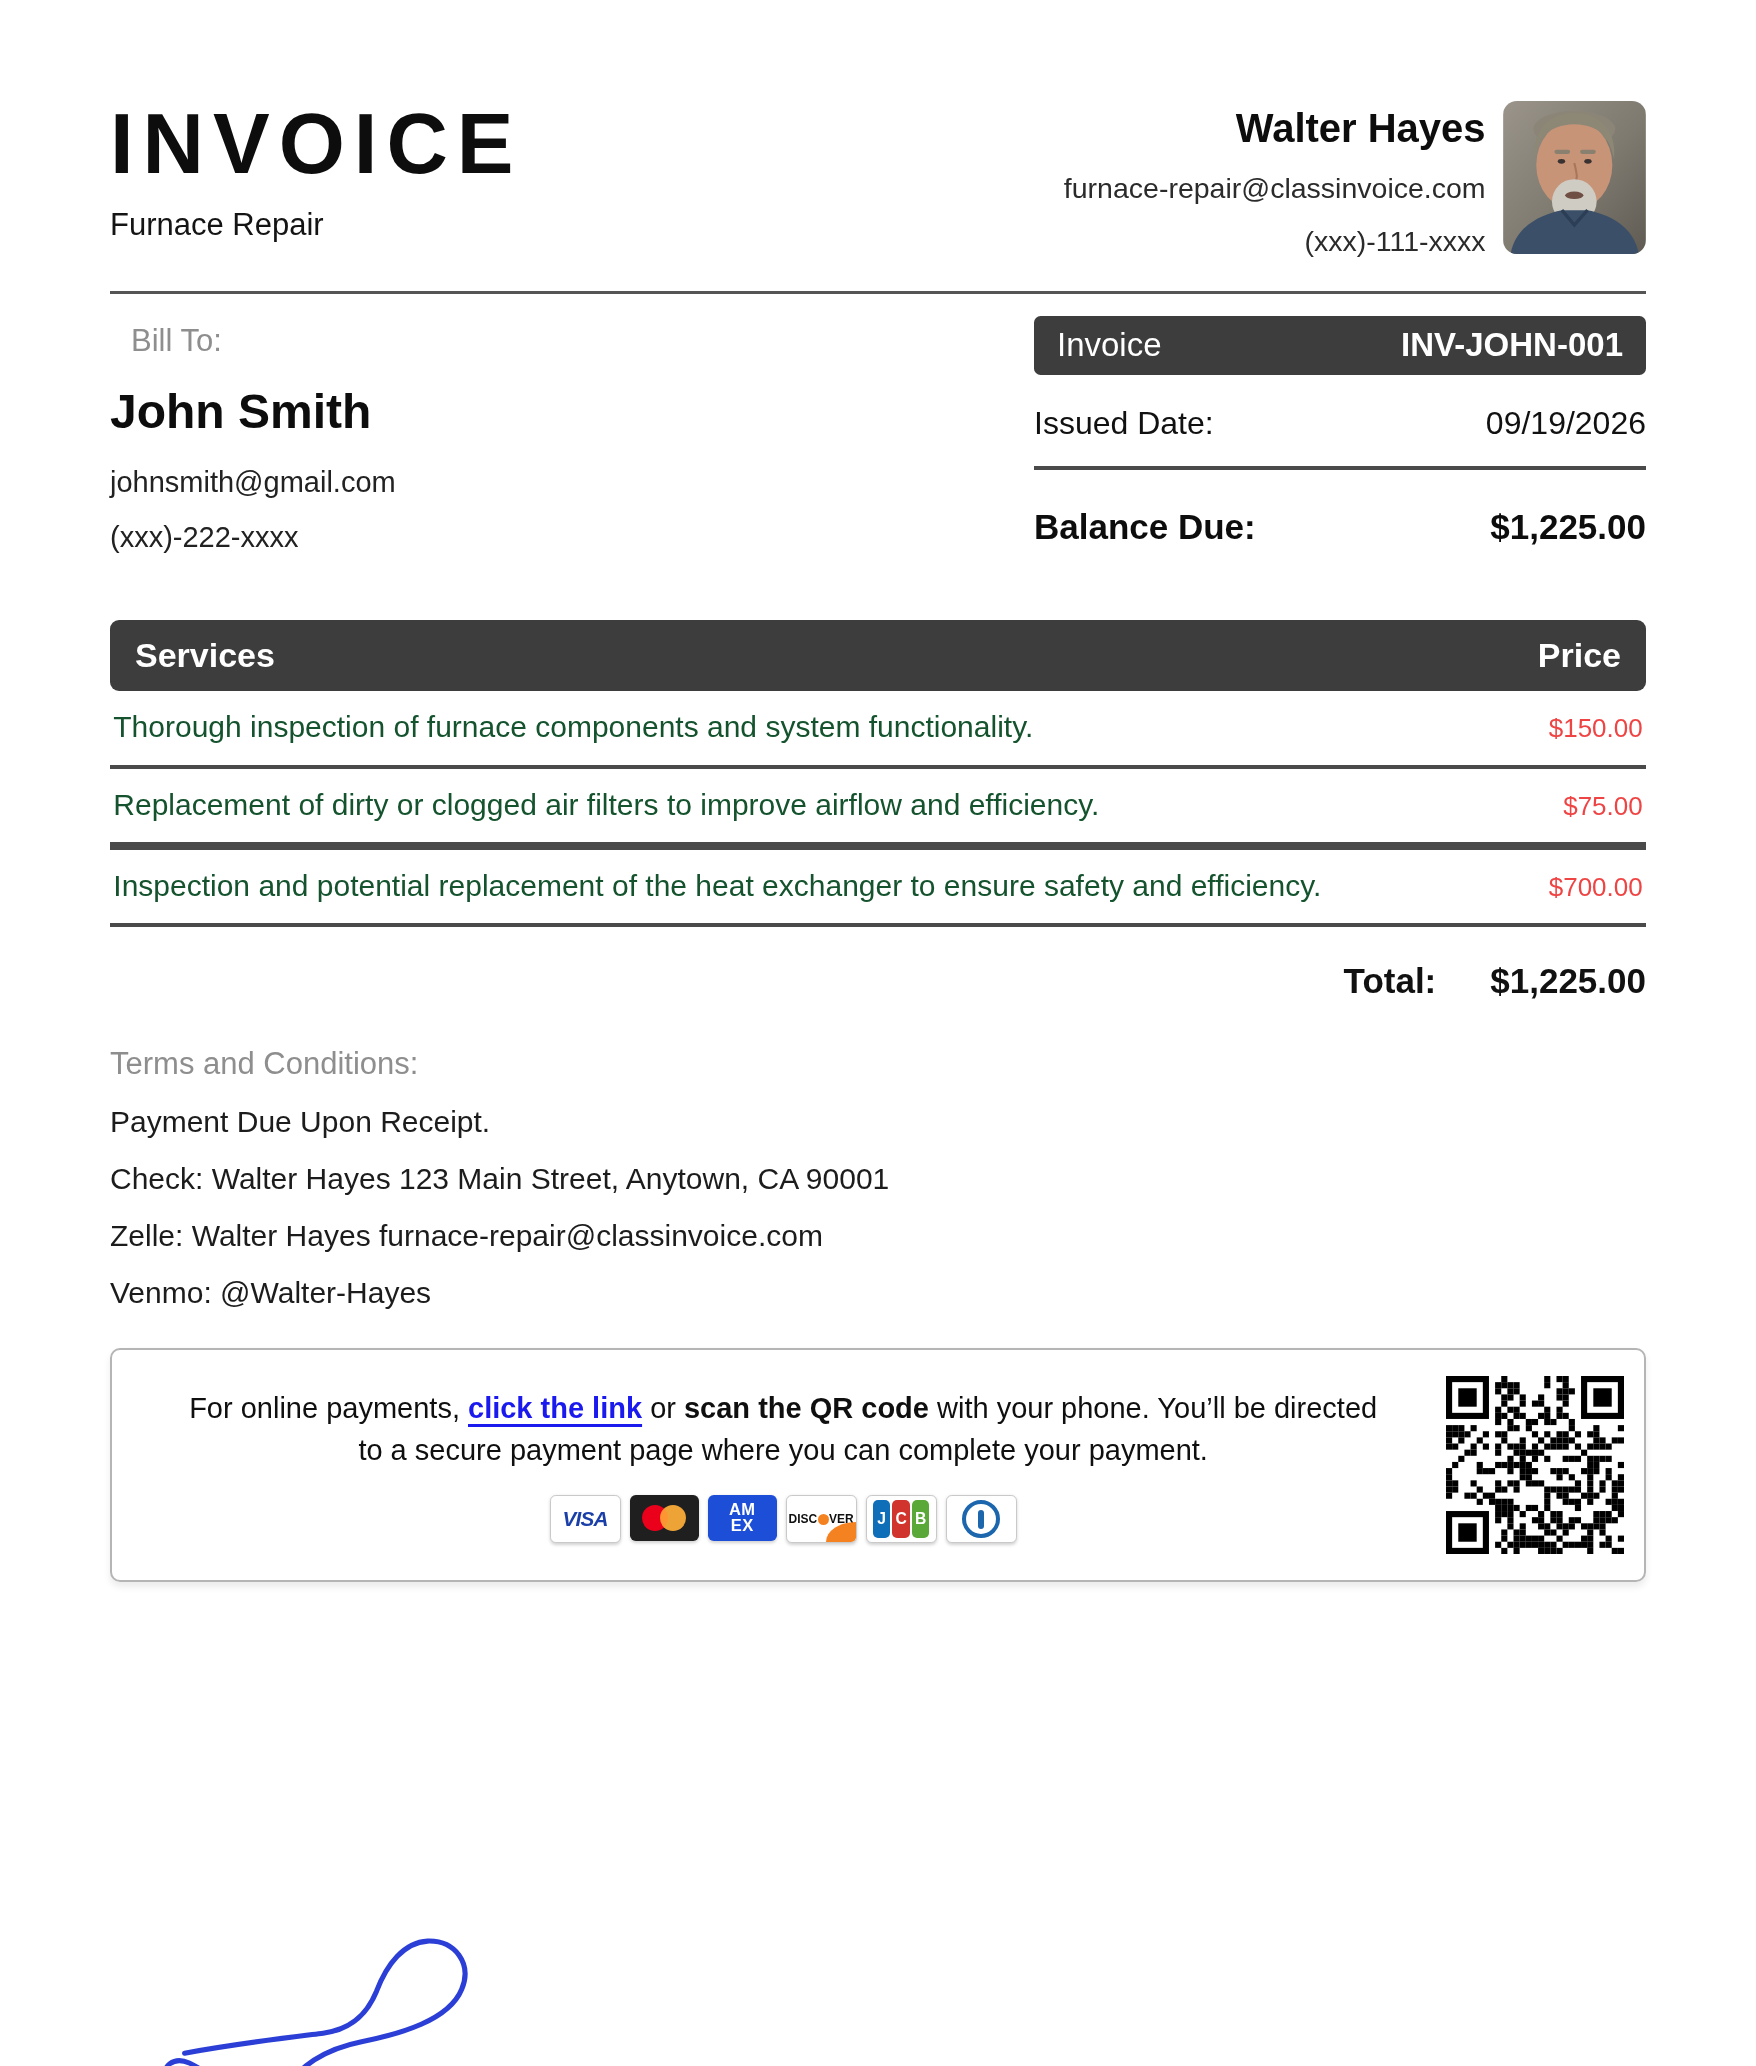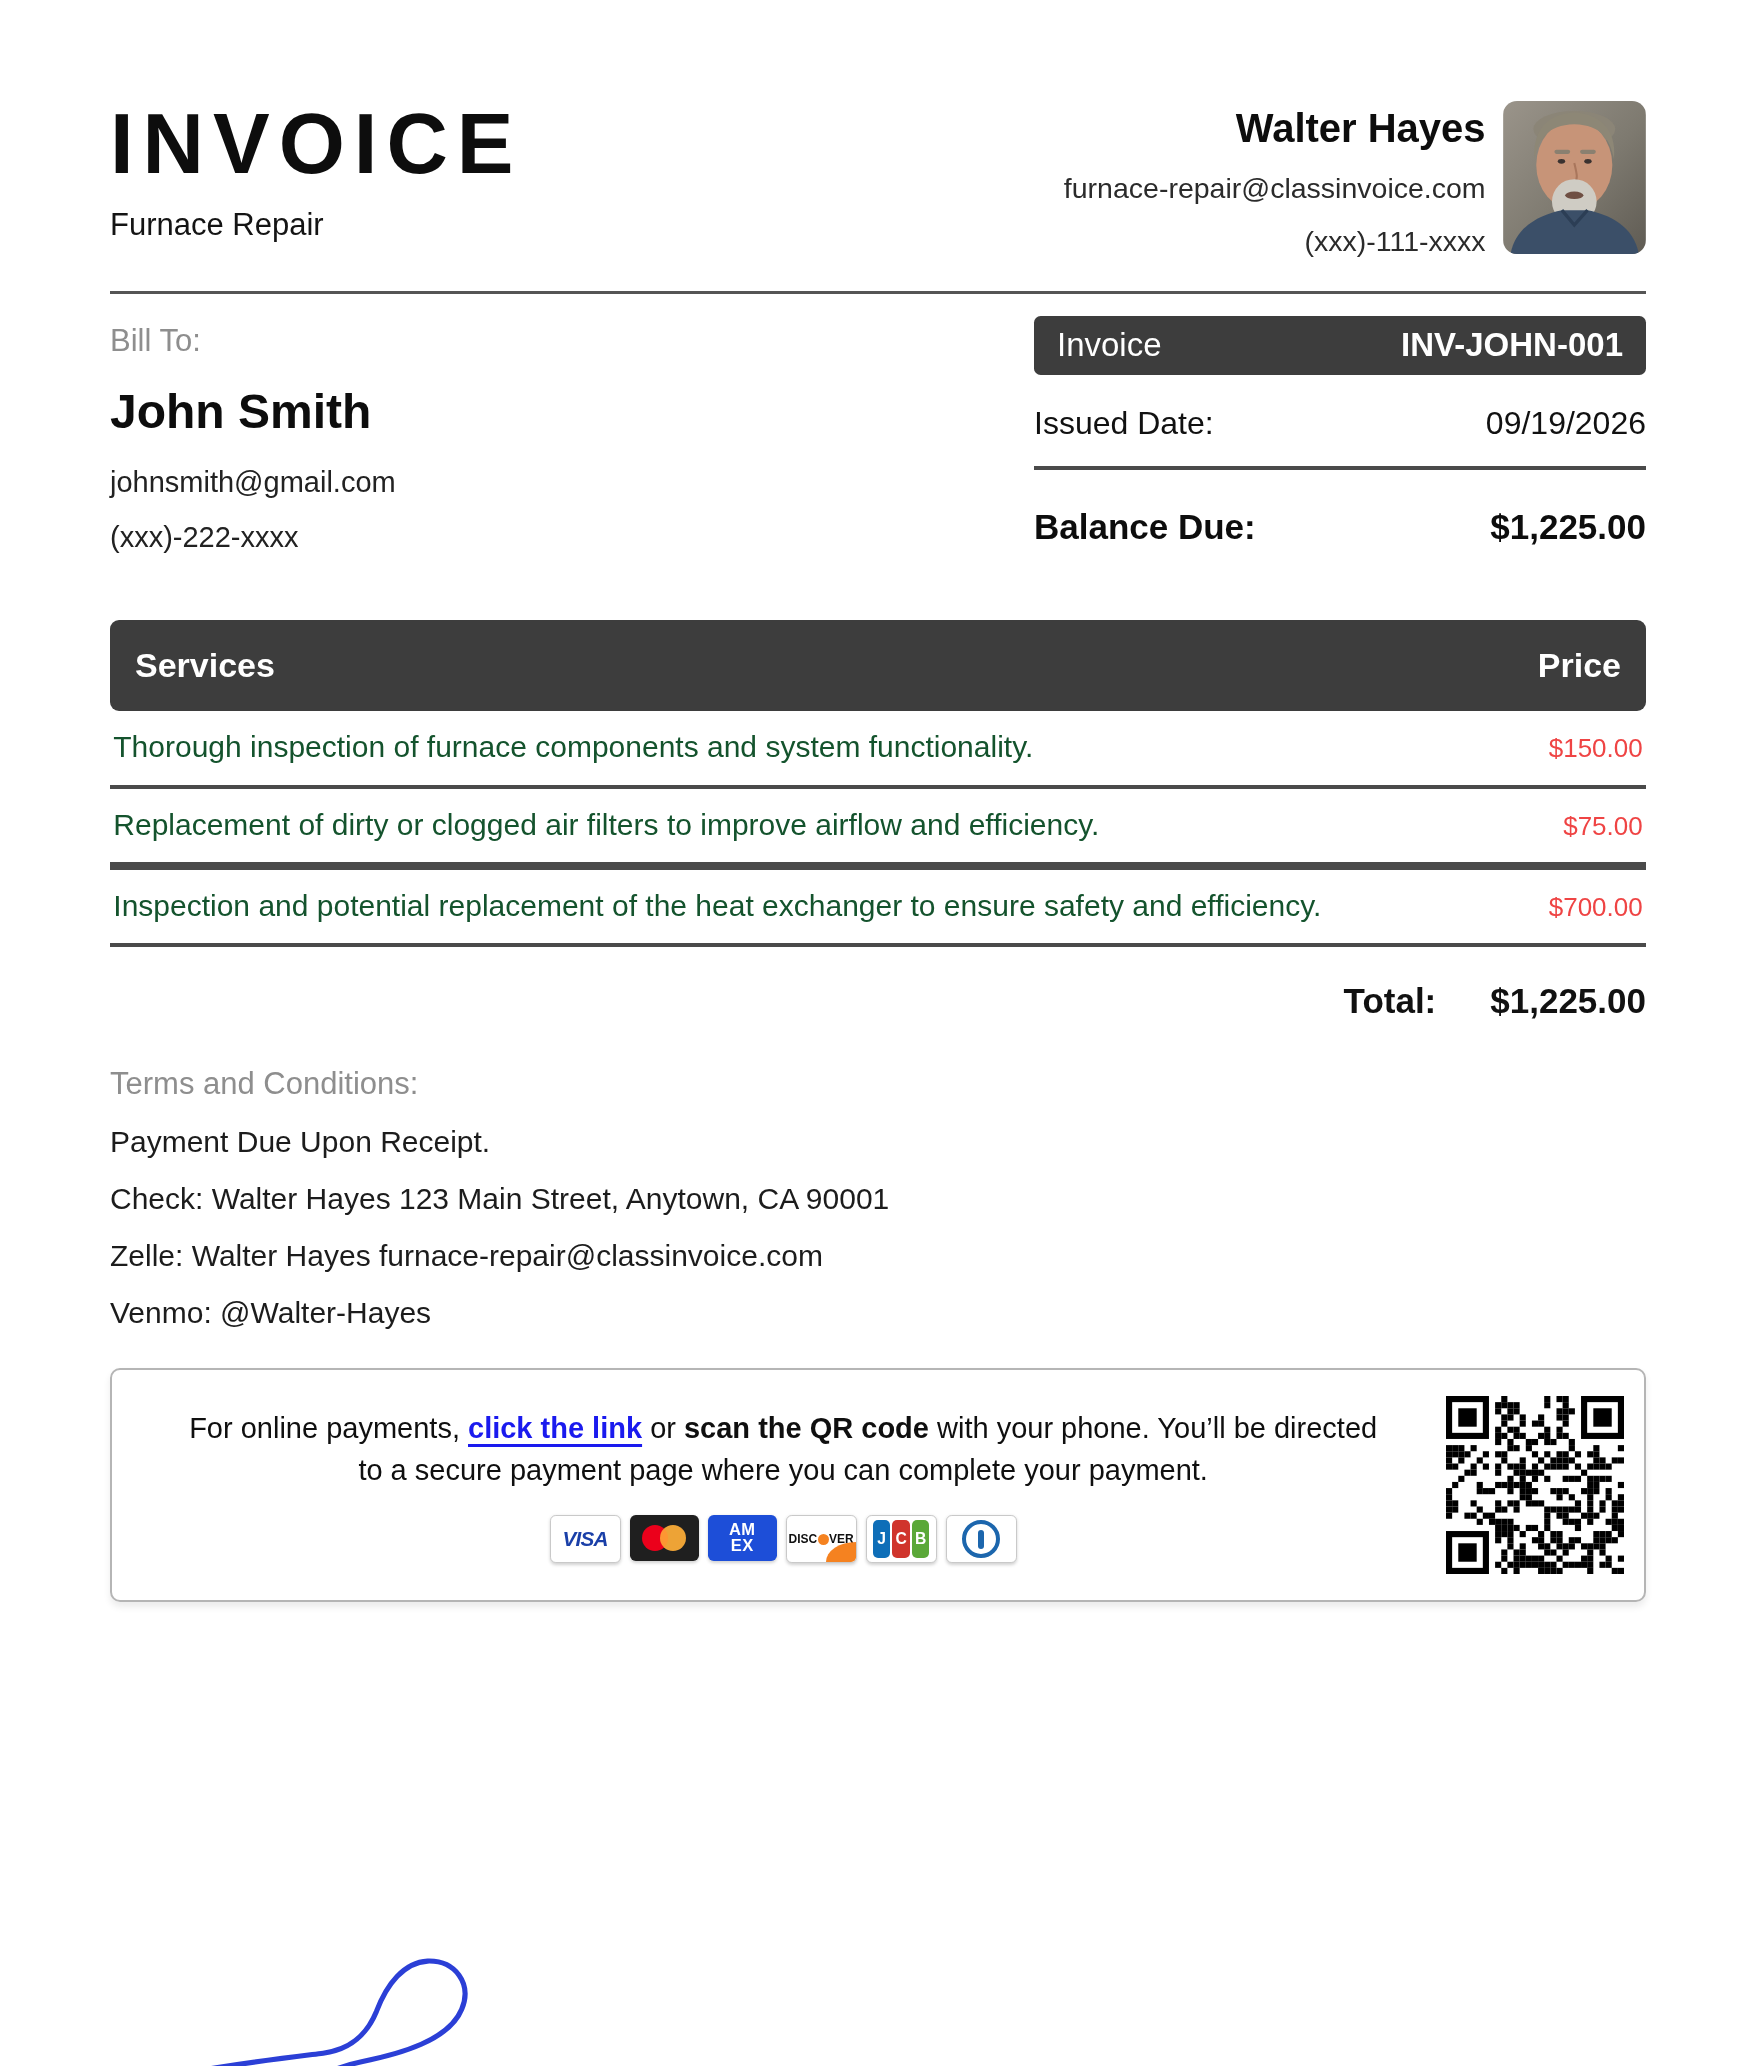--- a/index.html
+++ b/index.html
@@ -15,35 +15,35 @@
   .provider{text-align:right;margin-right:17.4px;margin-top:5px;}
   .provider-name{font-size:40px;font-weight:800;color:#0d0d0d;}
   .provider-line{font-size:28.5px;color:#2b2b2b;margin-top:20.7px;}
   .photo{width:143px;height:153px;border-radius:14px;overflow:hidden;flex:0 0 auto;}
   .hdr-divider{height:2.9px;background:#555;margin-top:33px;}
 
   
   .row2{display:flex;justify-content:space-between;margin-top:21.5px;}
   .billto{padding-top:7.4px;}
   .muted{color:#8e8e8e;}
-  .billto-label{font-size:31px;}
+  .billto-label{font-size:31px;margin-left:21px;}
   .billto-name{font-size:48px;font-weight:800;margin-top:25px;color:#0d0d0d;}
   .billto-line{font-size:29px;color:#222;margin-top:27px;}
   .billto-line2{font-size:29px;color:#222;margin-top:22px;}
   .summary{width:612px;}
   .inv-bar{height:59px;background:#3d3d3d;border-radius:6.6px;display:flex;align-items:center;justify-content:space-between;padding:0 23px;color:#fff;font-size:33px;}
   .inv-num{font-weight:800;}
   .kv{display:flex;justify-content:space-between;align-items:baseline;}
   .issued{margin-top:30px;font-size:32px;color:#111;}
   .sum-divider{height:4.1px;background:#4a4a4a;margin-top:24px;}
   .balance{margin-top:37px;font-size:35px;font-weight:800;color:#0d0d0d;}
 
   
   .table{margin-top:66px;}
-  .tbl-bar{height:91px;background:#3d3d3d;border-radius:9px;display:flex;align-items:center;justify-content:space-between;padding:0 25px;color:#fff;font-size:34px;font-weight:700;}
+  .tbl-bar{height:71px;background:#3d3d3d;border-radius:9px;display:flex;align-items:center;justify-content:space-between;padding:0 25px;color:#fff;font-size:34px;font-weight:700;}
   .srow{display:flex;justify-content:space-between;align-items:baseline;padding:19px 3.3px 20.7px 3.3px;}
   .srow .desc{font-size:30px;color:#14532d;max-width:1355px;}
   .srow .price{font-size:26px;color:#ef4444;white-space:nowrap;}
   .row-divider{height:3.7px;background:#4a4a4a;}
   .total-row{display:flex;justify-content:flex-end;align-items:baseline;gap:54px;padding-top:34px;}
   .total-label{font-size:35px;font-weight:800;}
   .total-value{font-size:35px;font-weight:800;}
 
   
   .terms{margin-top:45px;}

